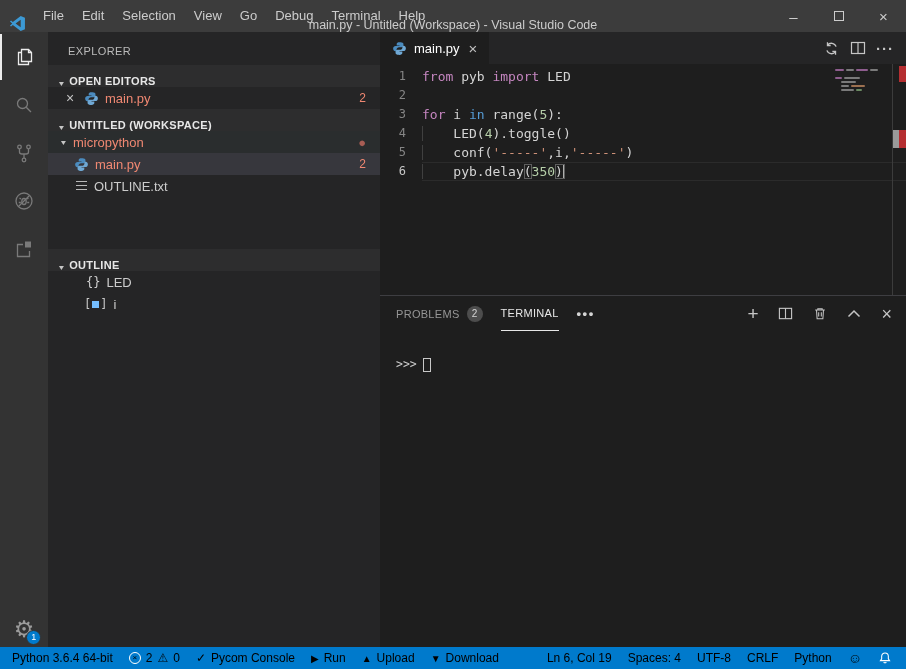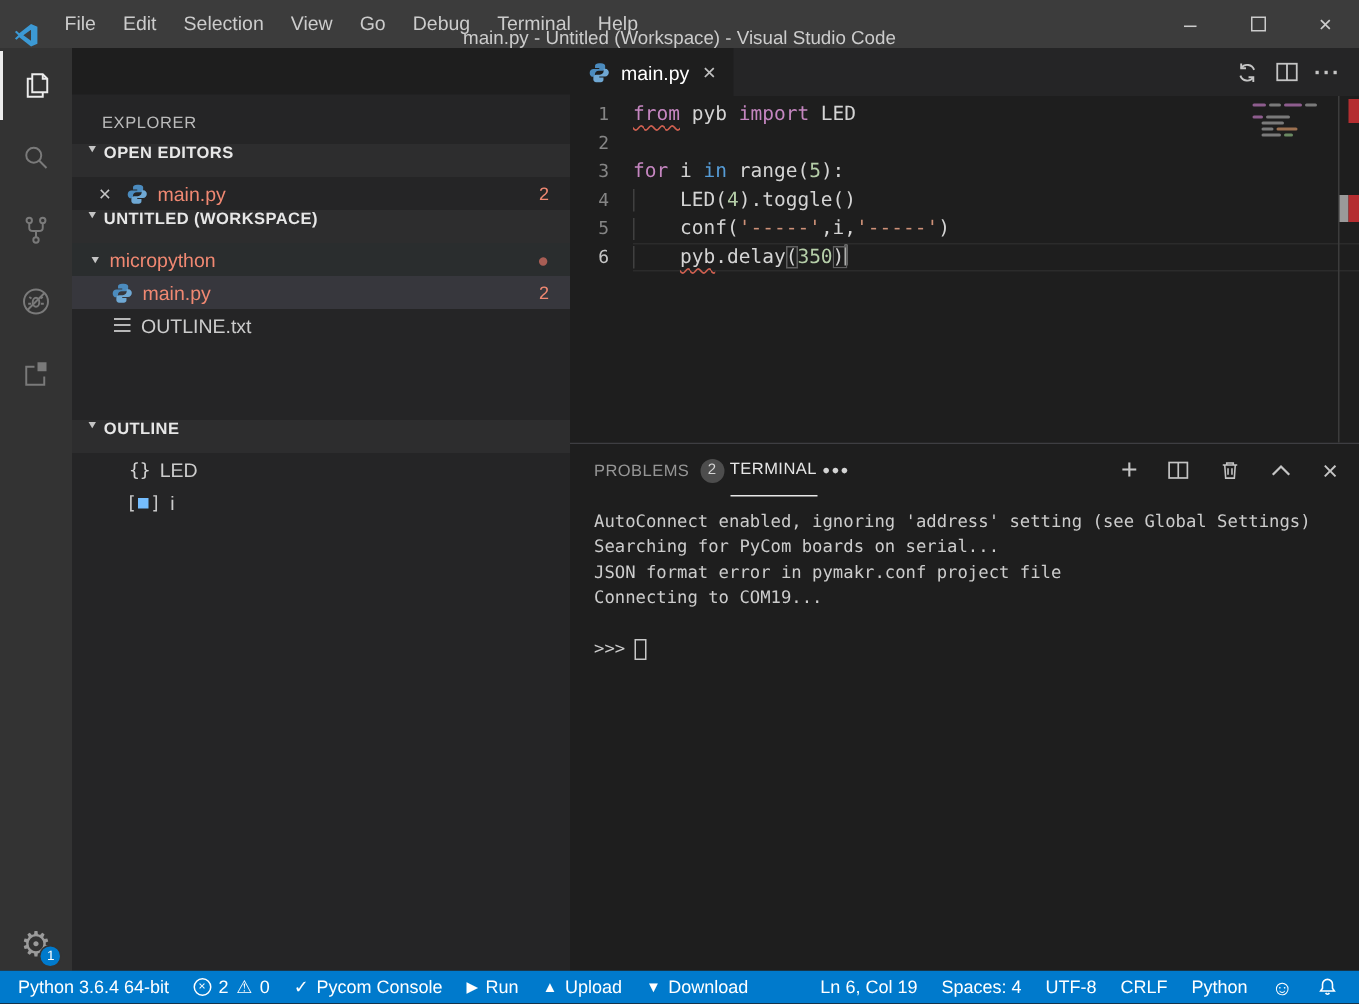--- a/index.html
+++ b/index.html
@@ -23,23 +23,23 @@
   .activitybar { width:48px; background:#333333; display:flex; flex-direction:column; align-items:center; position:relative; }
   .act-item { width:48px; height:46px; display:flex; align-items:center; justify-content:center; color:#7a7a7a; margin-top:2px; }
   .act-item.active { color:#ececec; border-left:2px solid #ececec; }
   .act-item svg { stroke:currentColor; fill:none; stroke-width:1.3; }
   .act-bottom { position:absolute; bottom:6px; left:0; width:48px; display:flex; justify-content:center; }
   .gear { font-size:23px; color:#9b9b9b; position:relative; line-height:1; }
   .gear-badge { position:absolute; right:-7px; bottom:-4px; width:15px; height:15px; background:#007acc; border-radius:50%;
     color:#fff; font-size:9px; display:flex; align-items:center; justify-content:center; border:1px solid #333; }
 
   
-  .sidebar { width:332px; background:#252526; color:#cccccc; font-size:13px; overflow:hidden;margin-top:31px; }
+  .sidebar { width:332px; background:#252526; color:#cccccc; font-size:13px; overflow:hidden; }
   .sidebar-title { padding:13px 0 8px 20px; font-size:11px; color:#bbbbbb; letter-spacing:.4px; }
-  .section-header { height:22px; background:#2d2d2e; display:flex; align-items:flex-start; font-size:11px; font-weight:bold;
+  .section-header { height:22px; background:#2d2d2e; display:flex; align-items:flex-end; font-size:11px; font-weight:bold;
     color:#e7e7e7; letter-spacing:.3px; padding-left:10px; gap:4px; }
   .twisty { font-size:7px; color:#c5c5c5; transform:scaleX(1.2); }
   .srow { height:22px; display:flex; align-items:center; gap:6px; padding-left:20px; position:relative; }
   .srow.selected { background:#37373d; }
   .srow.hoverbg { background:#2a2d2e; }
   .file-red { color:#f08872; }
   .badge-num { position:absolute; right:14px; color:#f08872; font-size:12px; }
   .mod-dot { position:absolute; right:14px; color:#a85d54; font-size:13px; }
   .close-x { color:#c5c5c5; font-size:14px; width:16px; text-align:center; }
   .readme-icon { width:11px; height:10px; background:repeating-linear-gradient(#b8b8b8 0 1.5px, transparent 1.5px 4px); margin-right:1px; }
@@ -60,55 +60,55 @@
 
   
   .editor { height:231px; background:#1e1e1e; position:relative; font-family:"DejaVu Sans Mono",monospace; padding-top:3px; }
   .code-line { display:flex; height:19px; line-height:19px; font-size:13px; white-space:pre; }
   .ln { width:42px; text-align:right; color:#858585; font-size:12px; padding-right:16px; flex:none; }
   .code-line.current .ln { color:#c6c6c6; }
   .code-text { flex:1; }
   .code-line.current .code-text { box-shadow:inset 0 1px 0 #2b2b2b, inset 0 -1px 0 #2b2b2b; }
   .kw { color:#c586c0; } .kw2 { color:#569cd6; } .id { color:#d4d4d4; }
   .str { color:#ce9178; } .num { color:#b5cea8; }
-  .sq { text-decoration:underline; text-decoration-style:wavy; text-decoration-color:#d16050; text-underline-offset:3px; text-decoration-thickness:1px; }
+  .sq { text-decoration-style:wavy; text-decoration-color:#d16050; text-underline-offset:3px; text-decoration-thickness:1px; }
   .guide { box-shadow:inset 1px 0 0 #404040; }
   .brk { outline:1px solid #5e5e5e; outline-offset:-1px; }
   .cursor-after::after { content:""; display:inline-block; width:2px; height:14px; background:#aeafad; vertical-align:-2px; }
 
   
   .minimap { position:absolute; top:5px; right:15px; width:56px; }
   .mm-line { height:3px; margin-bottom:1px; display:flex; gap:2px; }
   .mm-seg { height:2px; border-radius:1px; }
   .mm-sep { position:absolute; top:0; bottom:0; right:13px; width:1px; background:#3c3c3c; }
   .ovr-red1 { position:absolute; top:2px; right:0; width:7px; height:16px; background:#b52e31; }
   .ovr-gray { position:absolute; top:66px; right:7px; width:6px; height:18px; background:#9a9a9a; }
   .ovr-red2 { position:absolute; top:66px; right:0; width:7px; height:18px; background:#b52e31; }
 
   
   .panel { flex:1; background:#1e1e1e; border-top:1px solid #3e3e42; display:flex; flex-direction:column; }
-  .panel-tabs { height:35px; display:flex; align-items:center; padding-left:16px; gap:4px;justify-content:space-between; }
+  .panel-tabs { height:35px; display:flex; align-items:center; padding-left:16px; gap:18px;justify-content:space-between; }
   .ptab { font-size:11px; letter-spacing:.3px; color:#969696; display:flex; align-items:center; gap:7px; height:100%; }
   .ptab.active { color:#e7e7e7; border-bottom:1px solid #e7e7e7; }
   .ptab-badge { background:#4d4d4d; color:#d5d5d5; width:16px; height:16px; border-radius:50%; font-size:10px;
     display:flex; align-items:center; justify-content:center; letter-spacing:0; }
   .pdots { color:#d4d4d4; font-weight:bold; letter-spacing:1.5px; font-size:13px; }
   .term-select { background:#3c3c3c; color:#f0f0f0; font-size:12px; padding:4px 9px; display:flex; align-items:center; gap:9px; }
   .caret-down { font-size:7px; color:#d4d4d4; }
   .panel-actions { margin-left:auto; display:flex; align-items:center; gap:20px; padding-right:14px; color:#c5c5c5; }
   .panel-actions svg { stroke:#c5c5c5; fill:none; stroke-width:1.2; }
   .plus { font-size:19px; line-height:1; font-weight:400; }
   .pclose { font-size:18px; line-height:1; }
   .terminal { padding:8px 0 0 16px; font-family:"DejaVu Sans Mono",monospace; font-size:11.5px; line-height:17px; color:#cccccc; flex:1; }
   .term-line { white-space:pre; }
   .prompt-row { margin-top:17px; display:flex; align-items:center; }
   .term-cursor { display:inline-block; width:8px; height:14px; border:1px solid #c8c8c8; margin-left:6px; }
 
   
-  .statusbar { height:22px; background:#007acc; display:flex; align-items:center; color:#ffffff; font-size:12px; }
+  .statusbar { height:22px; background:#007acc; display:flex; align-items:center; color:#000000; font-size:12px; }
   .sb-item { padding:0 8px; display:flex; align-items:center; gap:5px; white-space:nowrap; }
   .sb-left { display:flex; margin-left:4px; }
   .sb-right { display:flex; margin-left:auto; margin-right:6px; }
   .err-ic { width:12px; height:12px; border:1px solid #fff; border-radius:50%; display:inline-flex; align-items:center;
     justify-content:center; font-size:8px; line-height:1; }
   .sb-glyph { font-size:10px; }
   .sb-glyph2 { font-size:12px; }
   .smiley { font-size:14px; }
   .bell svg { stroke:#fff; fill:none; stroke-width:1.2; }
 </style>
@@ -323,26 +323,20 @@
           <svg width="14" height="15" viewBox="0 0 16 16">
             <path d="M2.5 4 h11 M5.5 4 V2.5 h5 V4 M4 4 l.7 10 h6.6 l.7-10 M6.5 6.5 v5 M9.5 6.5 v5"></path>
           </svg>
           <svg width="14" height="10" viewBox="0 0 14 10">
             <path d="M1.5 7.5 L7 2 L12.5 7.5" stroke-width="1.5"></path>
           </svg>
           <span class="pclose">×</span>
         </div>
       </div>
       <div class="terminal">
-        <div>
-            <div class="term-line">AutoConnect enabled, ignoring 'address' setting (see Global Settings)</div>
-            <div class="term-line">Searching for PyCom boards on serial...</div>
-            <div class="term-line">JSON format error in pymakr.conf project file</div>
-            <div class="term-line">Connecting to COM19...</div>
-          </div>
         <div class="prompt-row">
           <span>&gt;&gt;&gt;</span>
           <span class="term-cursor"></span>
         </div>
       </div>
     </div>
   </div>
 </div>
 
 <div class="statusbar">

